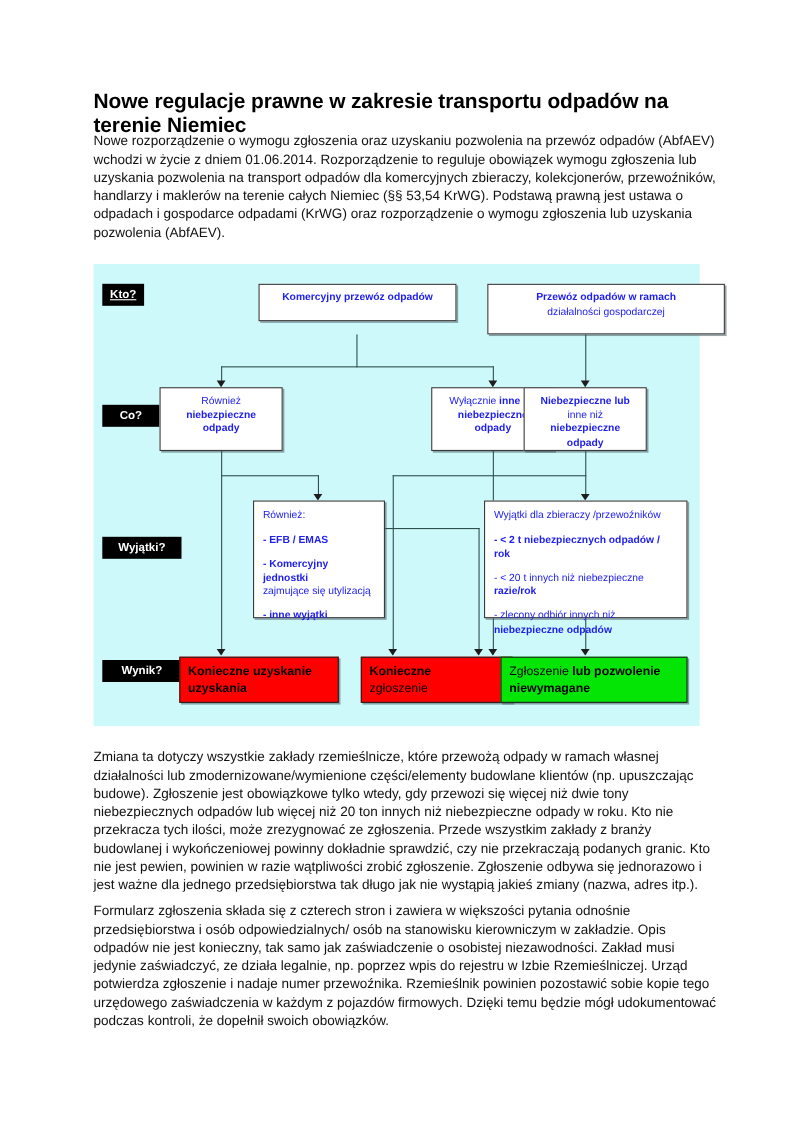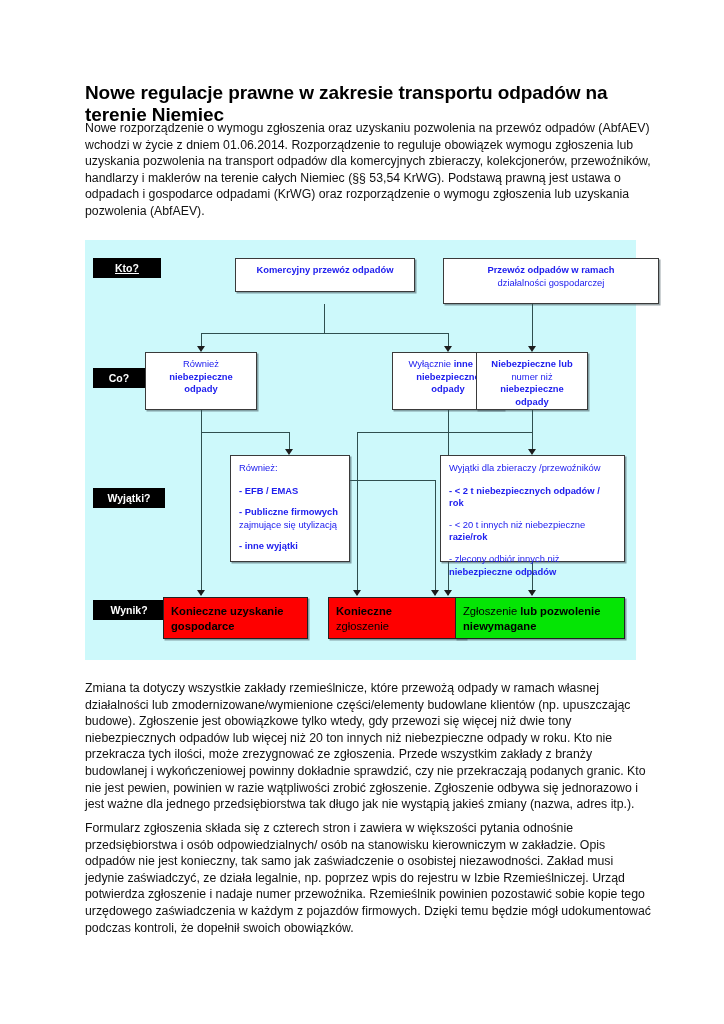--- a/index.html
+++ b/index.html
@@ -115,21 +115,21 @@
 <body>
 
 <div class="page">
 
   <div class="doc-title">Nowe regulacje prawne w zakresie transportu odpadów na terenie Niemiec</div>
 
   <div class="para" id="para-intro">Nowe rozporządzenie o wymogu zgłoszenia oraz uzyskaniu pozwolenia na przewóz odpadów (AbfAEV) wchodzi w życie z dniem 01.06.2014. Rozporządzenie to reguluje obowiązek wymogu zgłoszenia lub uzyskania pozwolenia na transport odpadów dla komercyjnych zbieraczy, kolekcjonerów, przewoźników, handlarzy i maklerów na terenie całych Niemiec (§§ 53,54 KrWG). Podstawą prawną jest ustawa o odpadach i gospodarce odpadami (KrWG) oraz rozporządzenie o wymogu zgłoszenia lub uzyskania pozwolenia (AbfAEV).</div>
 
   <div class="diagram">
 
-    <div class="tag" style="left:8px; top:18px; width:68px;text-decoration:underline;">Kto?</div>
+    <div class="tag" style="left:8px; top:18px; width:38px;text-decoration:underline;">Kto?</div>
     <div class="tag" style="left:8px; top:128px; width:52px;">Co?</div>
     <div class="tag" style="left:8px; top:248px; width:72px;">Wyjątki?</div>
     <div class="tag" style="left:8px; top:360px; width:72px;">Wynik?</div>
 
     <div class="dbox" style="left:150px; top:18px; width:180px; height:34px;">
       <div class="inner ctr">
         <div class="b">Komercyjny przewóz odpadów</div>
       </div>
     </div>
 
@@ -162,21 +162,21 @@
       <div class="inner ctr">
         <div><span class="n">Wyłącznie </span><span class="b">inne</span><span class="n"> niż</span></div>
         <div class="b">niebezpieczne</div>
         <div class="b">odpady</div>
       </div>
     </div>
 
     <div class="dbox" style="left:391px; top:112px; width:112px; height:58px; left:391px;">
       <div class="inner ctr">
         <div class="b">Niebezpieczne lub</div>
-        <div class="n">numer niż</div>
+        <div class="n">inne niż</div>
         <div class="b">niebezpieczne</div>
         <div class="b">odpady</div>
       </div>
     </div>
 
     <div class="ln vl" style="left:116px; top:170px; height:185px;"></div>
     <div class="arrow" style="left:112px; top:350px;"></div>
 
     <div class="ln hl" style="left:116px; top:192px; width:89px;"></div>
     <div class="ln vl" style="left:204px; top:192px; height:20px;"></div>
@@ -198,21 +198,21 @@
 
     <div class="ln vl" style="left:447px; top:322px; height:33px;"></div>
     <div class="arrow" style="left:443px; top:350px;"></div>
 
     <div class="dbox" style="left:145px; top:215px; width:120px; height:107px;">
       <div class="inner" style="padding:6px 8px;">
         <div class="n">Również:</div>
         <div style="height:10px;"></div>
         <div class="b">- EFB / EMAS</div>
         <div style="height:9px;"></div>
-        <div class="b">- Publiczne firmowych</div>
+        <div class="b">- Komercyjny jednostki</div>
         <div class="n">zajmujące się utylizacją</div>
         <div style="height:9px;"></div>
         <div class="b">- inne wyjątki</div>
       </div>
     </div>
 
     <div class="dbox" style="left:355px; top:215px; width:185px; height:107px;">
       <div class="inner" style="padding:6px 8px;">
         <div class="n">Wyjątki dla zbieraczy /przewoźników</div>
         <div style="height:10px;"></div>
@@ -221,21 +221,21 @@
         <div class="n">- &lt; 20 t innych niż niebezpieczne</div>
         <div class="b">razie/rok</div>
         <div style="height:9px;"></div>
         <div class="n">- zlecony odbiór innych niż</div>
         <div class="b">niebezpieczne odpadów</div>
       </div>
     </div>
 
     <div class="resbox red" style="left:78px; top:357px; width:145px; height:42px;">
       <div class="b">Konieczne uzyskanie</div>
-      <div class="b">gospodarce</div>
+      <div class="b">uzyskania</div>
     </div>
 
     <div class="resbox red" style="left:243px; top:357px; width:138px; height:42px;">
       <div class="b">Konieczne</div>
       <div class="n">zgłoszenie</div>
     </div>
 
     <div class="resbox green" style="left:370px; top:357px; width:170px; height:42px;">
       <div><span class="n">Zgłoszenie </span><span class="b">lub pozwolenie</span></div>
       <div class="b">niewymagane</div>

